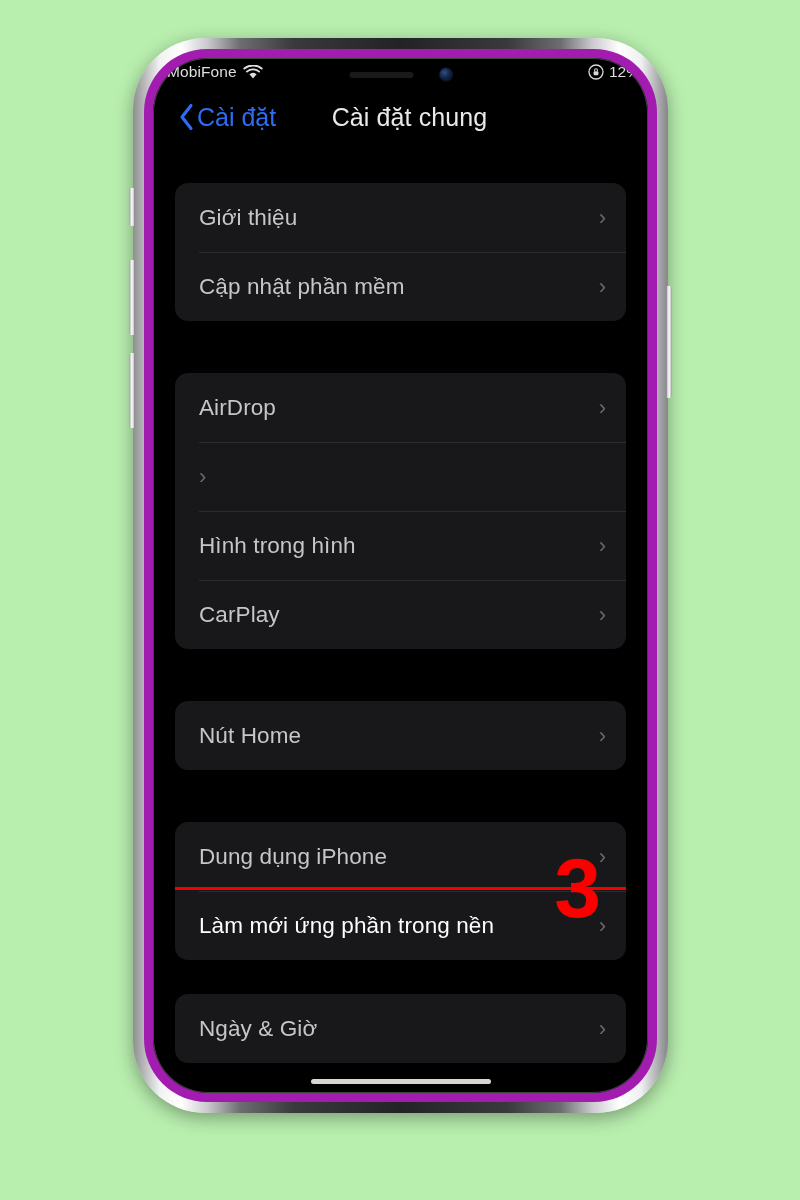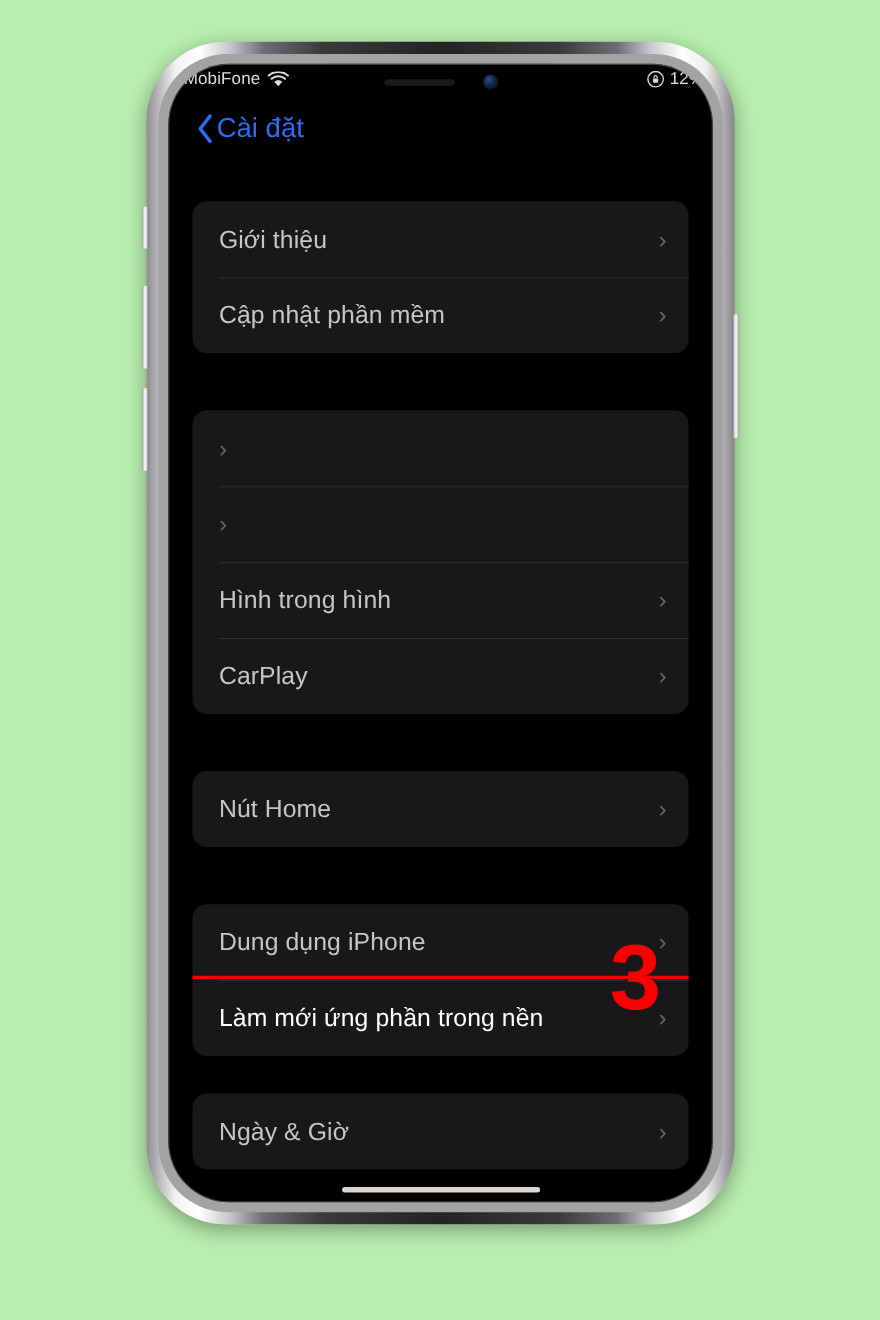--- a/index.html
+++ b/index.html
@@ -21,21 +21,21 @@
     border-radius:72px;
     background:linear-gradient(90deg,
       #8e8e92 0%, #f2f2f4 5%, #ffffff 9%, #c9c9cd 14%,
       #6e6e72 20%, #3a3a3c 30%, #232326 50%, #3a3a3c 70%,
       #6e6e72 80%, #cdcdd1 86%, #ffffff 91%, #efeff1 95%, #85858a 100%);
     box-shadow:0 5px 18px rgba(0,0,0,.35);
   }
   .phone-inner{
     position:absolute; left:11px; top:11px; right:11px; bottom:11px;
     border-radius:63px;
-    background:#a3a3a3;
+    background:#a21caf;
   }
   .phone-screen{
     position:absolute; left:9px; top:9px; right:9px; bottom:9px;
     border-radius:55px;
     background:#000;
     overflow:hidden;
   }
 
   
   .btn-side{
@@ -219,39 +219,41 @@
 
       <div class="navbar">
         <div class="nav-back">
           <span>
             <svg width="15" height="27" viewBox="0 0 15 27">
               <path d="M12 2 L3 13.5 L12 25" fill="none" stroke="#2d6df6" stroke-width="3.1" stroke-linecap="round" stroke-linejoin="round"></path>
             </svg>
           </span>
           <span>Cài đặt</span>
         </div>
+        <div class="nav-title">Cài đặt chung</div>
       </div>
 
       <div class="list-area">
 
         <div class="group">
           <div class="row">
             <span class="row-label">Giới thiệu</span>
             <span class="chev">›</span>
           </div>
           <div class="row">
             <span class="row-label">Cập nhật phần mềm</span>
             <span class="chev">›</span>
           </div>
         </div>
 
         <div class="gap-lg"></div>
 
         <div class="group">
           <div class="row">
+            <span class="row-label">AirDrop</span>
             <span class="chev">›</span>
           </div>
           <div class="row">
             <span class="chev">›</span>
           </div>
           <div class="row">
             <span class="row-label">Hình trong hình</span>
             <span class="chev">›</span>
           </div>
           <div class="row">

